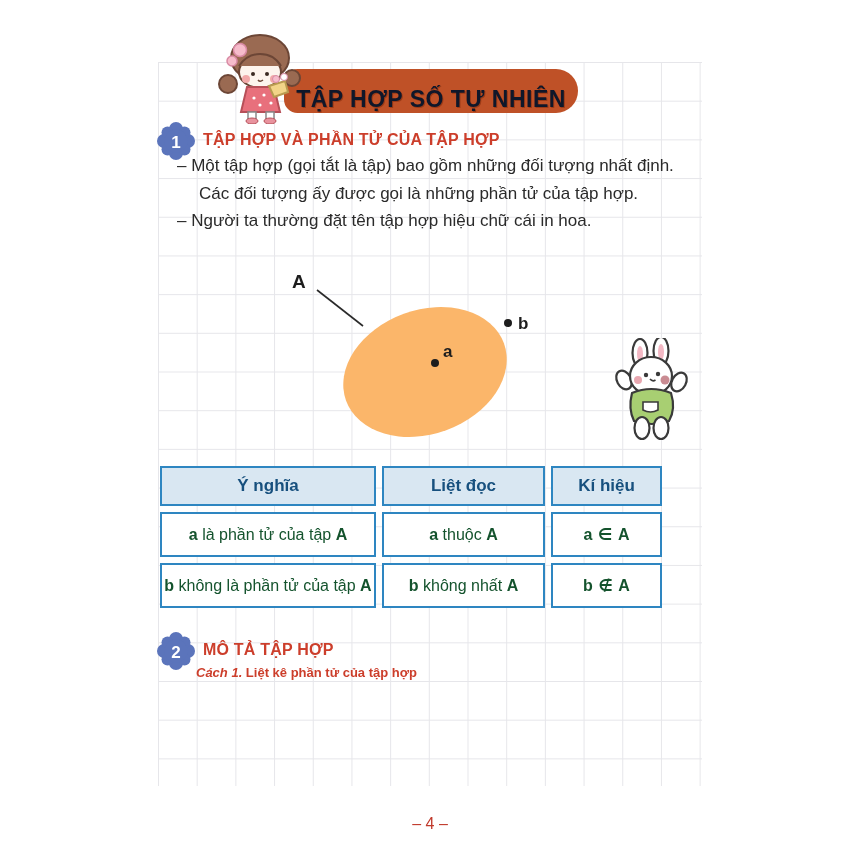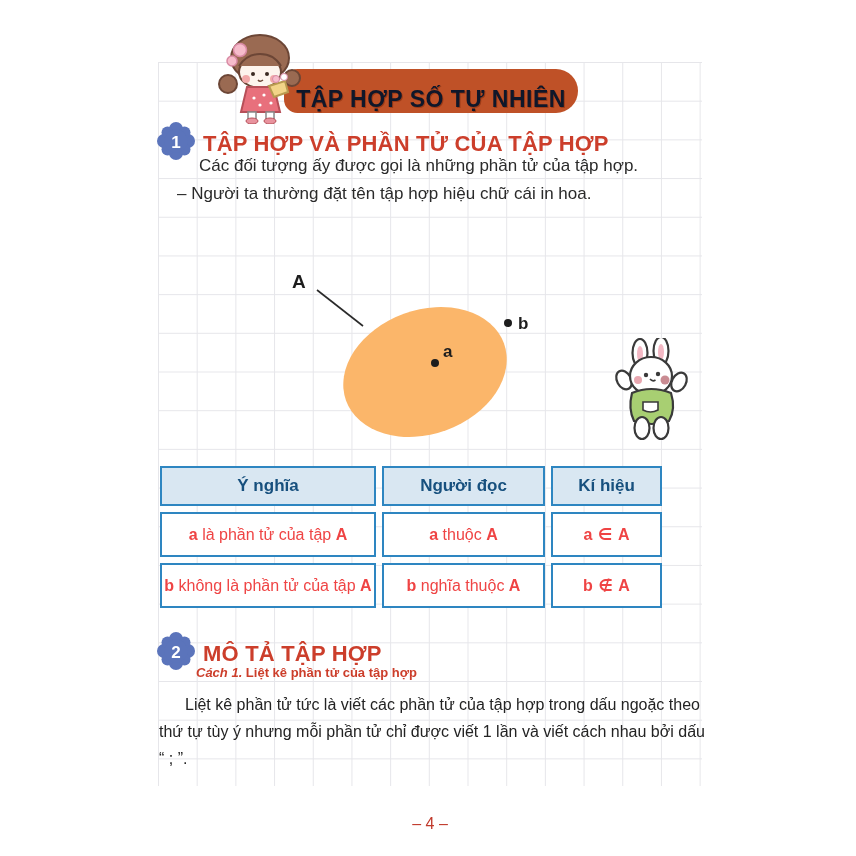--- a/index.html
+++ b/index.html
@@ -19,36 +19,36 @@
     text-shadow:1px 1px 0 rgba(125,40,10,.55); z-index:2;margin-top:15px; }
 
   .girl { position:absolute; left:214px; top:28px; width:92px; height:96px; z-index:3; }
   .bunny { position:absolute; left:612px; top:338px; width:80px; height:106px; }
 
   .badge { position:absolute; width:40px; height:40px; }
   .badge svg text { font-family:"Liberation Sans","DejaVu Sans",sans-serif; }
   .badge1 { left:156px; top:121px; }
   .badge2 { left:156px; top:631px; }
 
-  .sec-heading { position:absolute; color:#cc3e2b; font-weight:bold; font-size:22px; letter-spacing:0.2px; white-space:nowrap; }
+  .sec-heading { position:absolute; color:#cc3e2b; font-weight:bold; font-size:16px; letter-spacing:0.2px; white-space:nowrap; }
   .sec1-heading { left:203px; top:131px; }
   .sec2-heading { left:203px; top:641px;text-align:right; }
 
   .bullets { position:absolute; left:177px; top:152px; width:528px; font-size:17px; line-height:27.5px; }
   .bullets .cont { padding-left:22px; }
 
   .diagram { position:absolute; left:268px; top:258px; width:430px; height:200px; }
   .diagram text { font-family:"Liberation Sans","DejaVu Sans",sans-serif; font-weight:bold; fill:#1d1d1d; }
 
   .settable { position:absolute; left:154px; top:460px; border-collapse:separate; border-spacing:6px; }
   .settable th { width:216px; height:40px; background:#d9e7f2; border:2px solid #2e86c1;
     color:#17507e; font-size:17px; font-weight:bold; text-align:center; vertical-align:middle; }
   .settable th.c2 { width:163px; } .settable th.c3 { width:111px; }
   .settable td { height:45px; background:#fff; border:2px solid #2e86c1;
-    font-size:16px; color:#ef4444; text-align:center; vertical-align:middle; }
+    font-size:16px; color:#14532d; text-align:center; vertical-align:middle; }
   .settable b { font-weight:bold; }
   .sym { font-family:"DejaVu Sans",sans-serif; }
 
   .method { position:absolute; left:196px; top:665px; color:#cc3e2b; font-size:13px; font-weight:bold; white-space:nowrap; }
   .method .mlabel { font-style:italic; }
 
   .para { position:absolute; left:159px; top:691px; width:546px; font-size:16px;
     line-height:27px; text-indent:26px; color:#232323; }
 
   .pagenum { position:absolute; left:158px; top:815px; width:544px; text-align:center;
@@ -104,20 +104,21 @@
         <circle cx="11.5" cy="28.5" r="6"></circle>
           <circle cx="28.5" cy="28.5" r="6"></circle>
         <circle cx="20" cy="20" r="11.5"></circle>
       </g>
       <text x="20" y="26.5" text-anchor="middle" fill="#ffffff" font-size="17" font-weight="bold">1</text>
     </svg>
   </div>
   <div class="sec-heading sec1-heading">TẬP HỢP VÀ PHẦN TỬ CỦA TẬP HỢP</div>
 
   <div class="bullets">
+    <div>– Một tập hợp (gọi tắt là tập) bao gồm những đối tượng nhất định.</div>
     <div class="cont">Các đối tượng ấy được gọi là những phần tử của tập hợp.</div>
     <div>– Người ta thường đặt tên tập hợp hiệu chữ cái in hoa.</div>
   </div>
 
   <svg class="diagram" viewBox="0 0 430 200">
     <ellipse cx="157" cy="114" rx="84" ry="62" fill="#fbb66a" transform="rotate(-20 157 114)"></ellipse>
     <line x1="49" y1="32" x2="95" y2="68" stroke="#2a2a2a" stroke-width="1.6"></line>
     <text x="24" y="30" font-size="19">A</text>
     <circle cx="167" cy="105" r="4" fill="#1d1d1d"></circle>
     <text x="175" y="99" font-size="17">a</text>
@@ -141,33 +142,33 @@
     <path d="M20 55 q19 -8 39 0 q5 16 -2 28 q-17 6 -35 0 q-6 -12 -2 -28z" fill="#a8cf72" stroke="#3a3a3a" stroke-width="2.2"></path>
     <path d="M31 64 h15 v8 q-7.5 4 -15 0 z" fill="#fff" stroke="#3a3a3a" stroke-width="1.6"></path>
     <ellipse cx="30" cy="90" rx="7.5" ry="11" fill="#fff" stroke="#3a3a3a" stroke-width="2.2"></ellipse>
     <ellipse cx="49" cy="90" rx="7.5" ry="11" fill="#fff" stroke="#3a3a3a" stroke-width="2.2"></ellipse>
   </svg>
 
   <table class="settable">
     <thead>
       <tr>
         <th>Ý nghĩa</th>
-        <th class="c2">Người đọc</th>
+        <th class="c2">Liệt đọc</th>
         <th class="c3">Kí hiệu</th>
       </tr>
     </thead>
     <tbody>
       <tr>
         <td><b>a</b><span> là phần tử của tập </span><b>A</b></td>
         <td><b>a</b><span> thuộc </span><b>A</b></td>
         <td><b>a</b><b class="sym"> ∈ </b><b>A</b></td>
       </tr>
       <tr>
         <td><b>b</b><span> không là phần tử của tập </span><b>A</b></td>
-        <td><b>b</b><span> nghĩa thuộc </span><b>A</b></td>
+        <td><b>b</b><span> không nhất </span><b>A</b></td>
         <td><b>b</b><b class="sym"> ∉ </b><b>A</b></td>
       </tr>
     </tbody>
   </table>
 
   <div class="badge badge2">
     <svg viewBox="0 0 40 40">
       <g fill="#5b74bb">
         <circle cx="20" cy="8" r="7"></circle>
           <circle cx="20" cy="32" r="7"></circle>
@@ -181,17 +182,16 @@
       </g>
       <text x="20" y="26.5" text-anchor="middle" fill="#ffffff" font-size="17" font-weight="bold">2</text>
     </svg>
   </div>
   <div class="sec-heading sec2-heading">MÔ TẢ TẬP HỢP</div>
 
   <div class="method">
     <span class="mlabel">Cách 1.</span><span> Liệt kê phần tử của tập hợp</span>
   </div>
 
-  <div class="para">Liệt kê phần tử tức là viết các phần tử của tập hợp trong dấu ngoặc theo thứ tự tùy ý nhưng mỗi phần tử chỉ được viết 1 lần và viết cách nhau bởi dấu “ ; ”.</div>
 
   <div class="pagenum">– 4 –</div>
 
 </div>
 
 </body></html>

